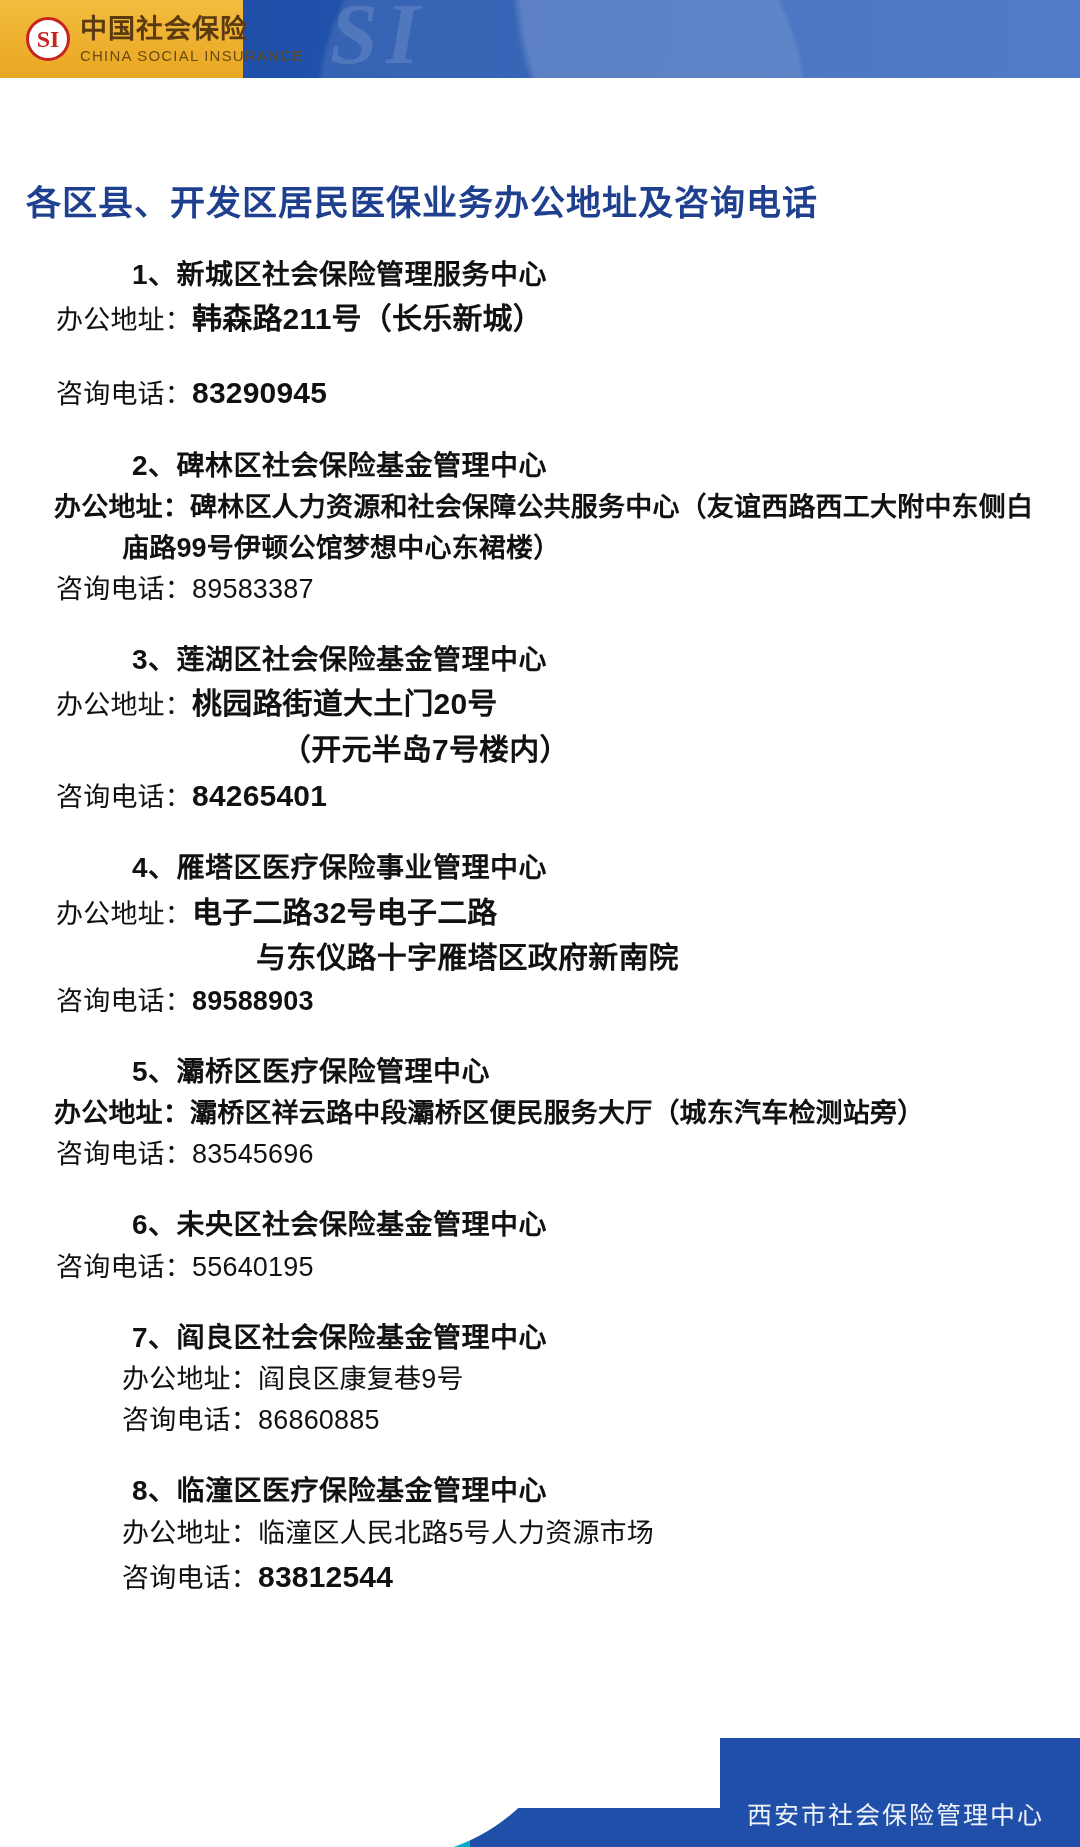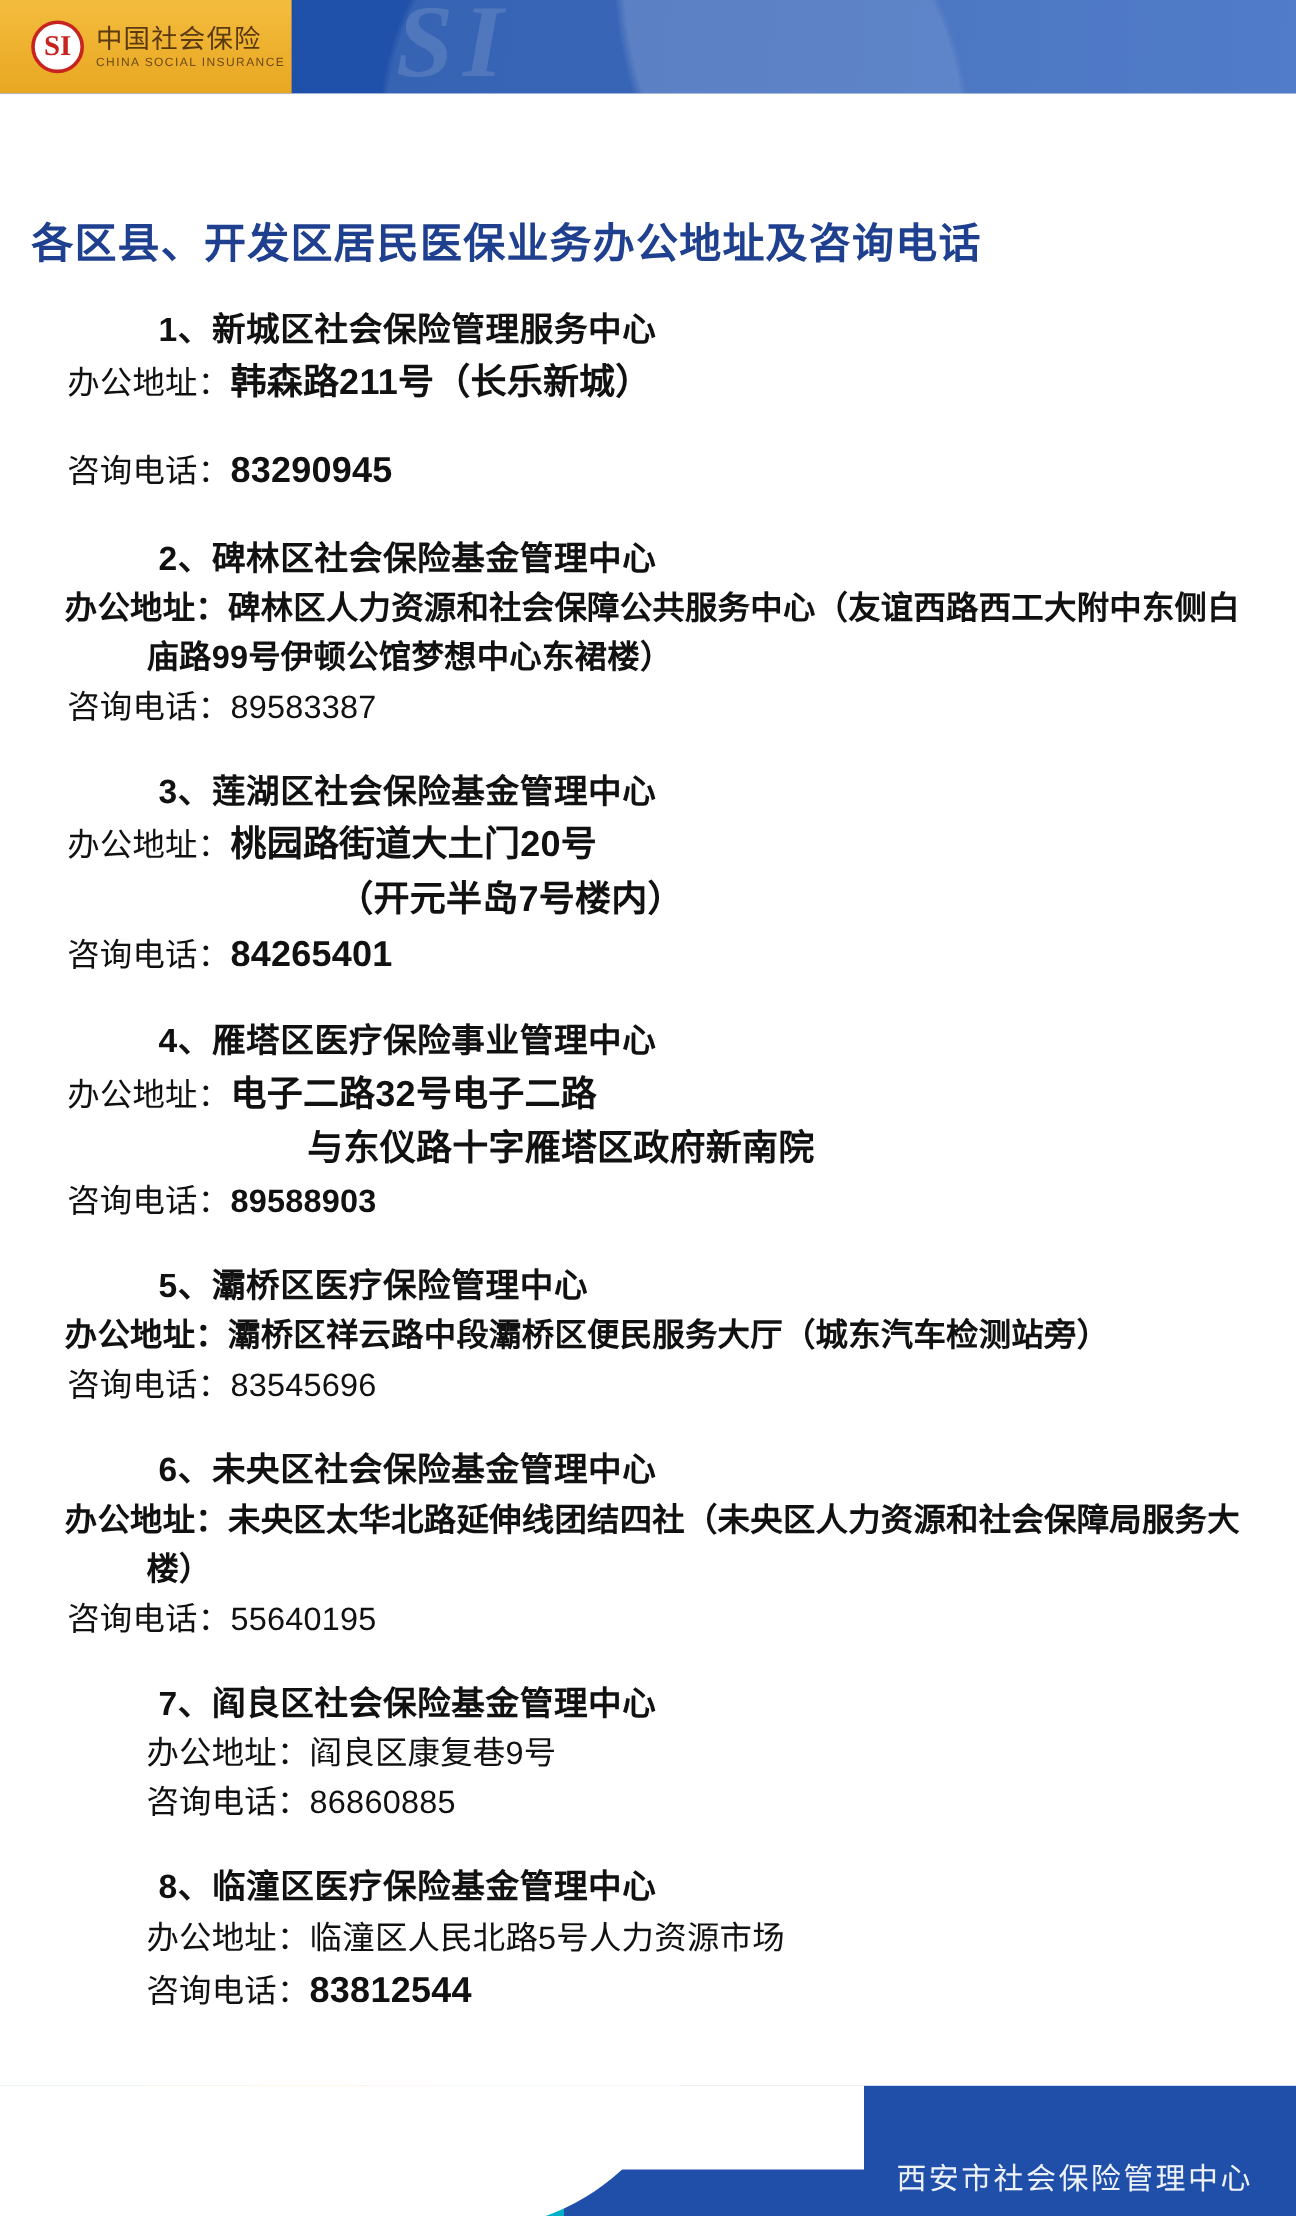--- a/index.html
+++ b/index.html
@@ -69,28 +69,28 @@
     font-size: 24px;
     font-weight: bold;
     font-family: "Liberation Serif", serif;
     flex: none;
   }
   .logo-texts {
     margin-left: 10px;
     line-height: 1.15;
   }
   .logo-cn {
-    font-size: 22px;
-    font-weight: normal;
+    font-size: 27px;
+    font-weight: bold;
     color: #5b3a10;
     letter-spacing: 1px;
     white-space: nowrap;
   }
   .logo-en {
-    font-size: 10px;
+    font-size: 15px;
     color: #6d4a16;
     letter-spacing: 1.2px;
     white-space: nowrap;
     margin-top: 2px;
   }
 
   
   .sheet {
     position: relative;
     width: 1080px;
@@ -230,21 +230,20 @@
   </div>
 
   <div class="entry">
     <div class="entry-title"><span>5、灞桥区医疗保险管理中心</span></div>
     <div class="line indent"><span>办公地址：</span><span>灞桥区祥云路中段灞桥区便民服务大厅（城东汽车检测站旁）</span></div>
     <div class="line hang"><span>咨询电话：</span><span>83545696</span></div>
   </div>
 
   <div class="entry">
     <div class="entry-title"><span>6、未央区社会保险基金管理中心</span></div>
-    <div class="line indent"><span>办公地址：</span><span>未央区太华北路延伸线团结四社（未央区人力资源和社会保障局服务大楼）</span></div>
     <div class="line hang"><span>咨询电话：</span><span>55640195</span></div>
   </div>
 
   <div class="entry">
     <div class="entry-title"><span>7、阎良区社会保险基金管理中心</span></div>
     <div class="line indent-flat"><span>办公地址：</span><span>阎良区康复巷9号</span></div>
     <div class="line indent-flat"><span>咨询电话：</span><span>86860885</span></div>
   </div>
 
   <div class="entry">

